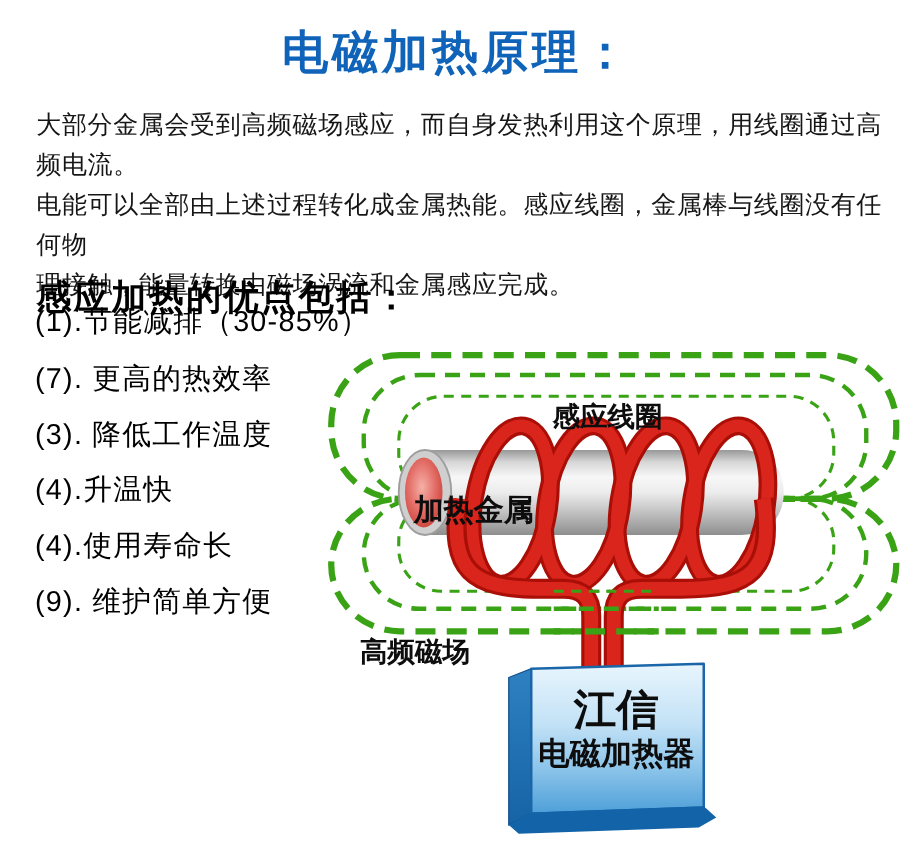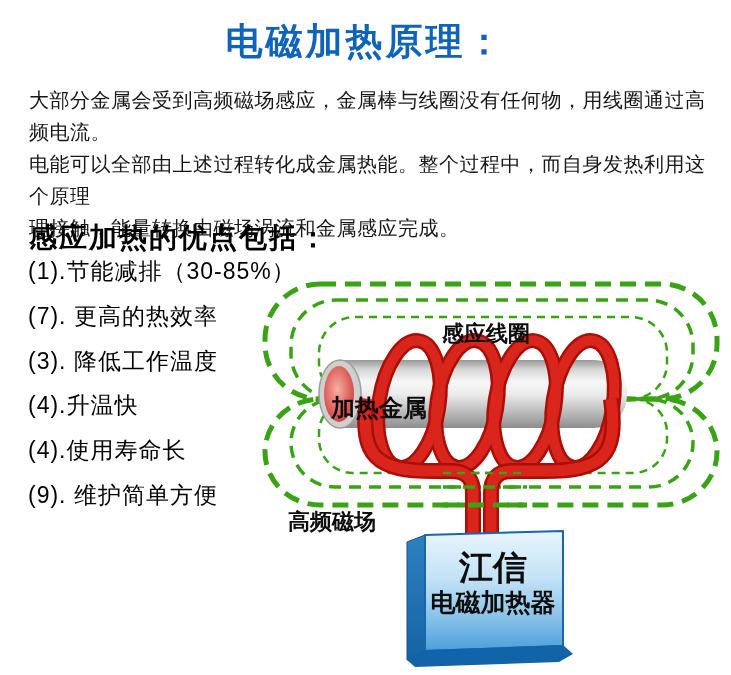--- a/index.html
+++ b/index.html
@@ -14,38 +14,38 @@
   }
   .intro{
     position:absolute;left:29px;top:84px;width:690px;
     font-size:20px;line-height:32px;color:#161616;letter-spacing:0.5px;
   }
   .adv-heading{
     position:absolute;left:29px;top:219px;
     font-size:28px;font-weight:bold;color:#000;letter-spacing:2px;
   }
   .adv-list{
-    position:absolute;left:28px;top:249px;
+    position:absolute;left:28px;top:235px;
     font-size:23px;color:#000;letter-spacing:1px;
   }
   .adv-item{height:44.8px;line-height:44.8px;white-space:nowrap;}
   .diagram{
     position:absolute;left:255px;top:275px;width:476px;height:400px;
   }
   .diagram svg{display:block;}
   .svg-label{font-family:"Liberation Sans","DejaVu Sans",sans-serif;font-weight:bold;fill:#0d0d0d;}
 </style>
 </head>
 <body>
 
 <div class="title">电磁加热原理：</div>
 
 <div class="intro">
-  <div>大部分金属会受到高频磁场感应，金属棒与线圈没有任何物，用线圈通过高频电流。</div>
-  <div>电能可以全部由上述过程转化成金属热能。整个过程中，而自身发热利用这个原理</div>
+  <div>大部分金属会受到高频磁场感应，而自身发热利用这个原理，用线圈通过高频电流。</div>
+  <div>电能可以全部由上述过程转化成金属热能。感应线圈，金属棒与线圈没有任何物</div>
   <div>理接触，能量转换由磁场涡流和金属感应完成。</div>
 </div>
 
 <div class="adv-heading">感应加热的优点包括：</div>
 <div class="adv-list">
   <div class="adv-item">(1).节能减排（30-85%）</div>
   <div class="adv-item">(7). 更高的热效率</div>
   <div class="adv-item">(3). 降低工作温度</div>
   <div class="adv-item">(4).升温快</div>
   <div class="adv-item">(4).使用寿命长</div>

